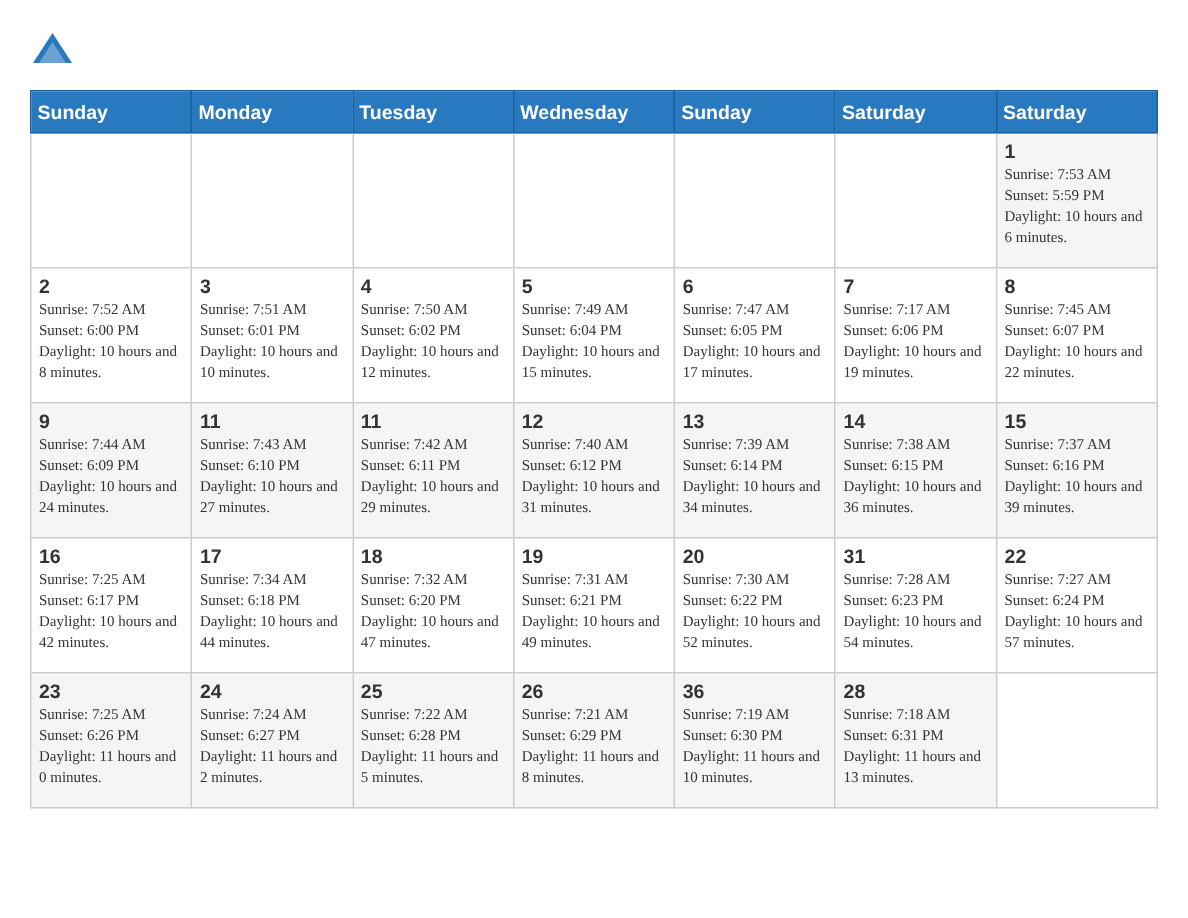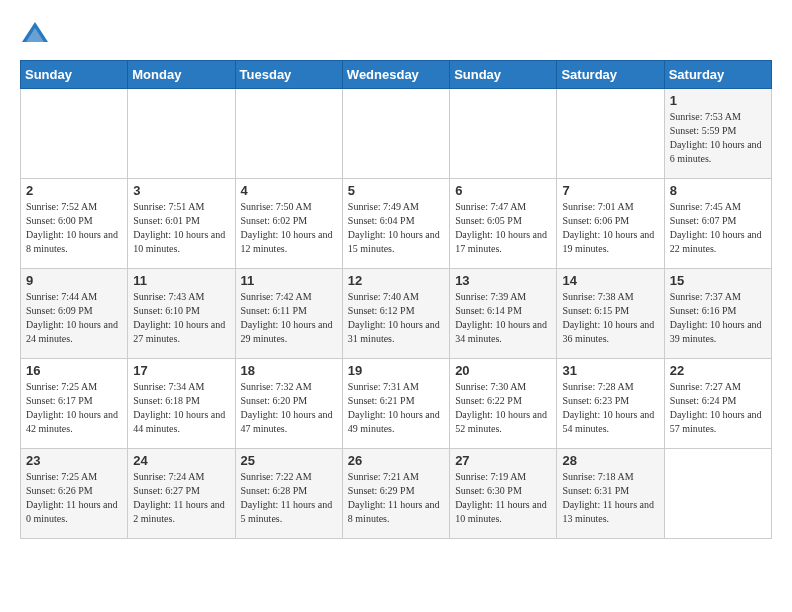--- a/index.html
+++ b/index.html
@@ -166,21 +166,21 @@
         </td>
         <td>
           <span class="day-num">6</span>
           <div class="day-detail">Sunrise: 7:47 AM
 Sunset: 6:05 PM
 Daylight: 10 hours
 and 17 minutes.</div>
         </td>
         <td>
           <span class="day-num">7</span>
-          <div class="day-detail">Sunrise: 7:01 AM
+          <div class="day-detail">Sunrise: 7:17 AM
 Sunset: 6:06 PM
 Daylight: 10 hours
 and 19 minutes.</div>
         </td>
         <td>
           <span class="day-num">8</span>
           <div class="day-detail">Sunrise: 7:45 AM
 Sunset: 6:07 PM
 Daylight: 10 hours
 and 22 minutes.</div>
@@ -311,21 +311,21 @@
 and 5 minutes.</div>
         </td>
         <td>
           <span class="day-num">26</span>
           <div class="day-detail">Sunrise: 7:21 AM
 Sunset: 6:29 PM
 Daylight: 11 hours
 and 8 minutes.</div>
         </td>
         <td>
-          <span class="day-num">27</span>
+          <span class="day-num">36</span>
           <div class="day-detail">Sunrise: 7:19 AM
 Sunset: 6:30 PM
 Daylight: 11 hours
 and 10 minutes.</div>
         </td>
         <td>
           <span class="day-num">28</span>
           <div class="day-detail">Sunrise: 7:18 AM
 Sunset: 6:31 PM
 Daylight: 11 hours

